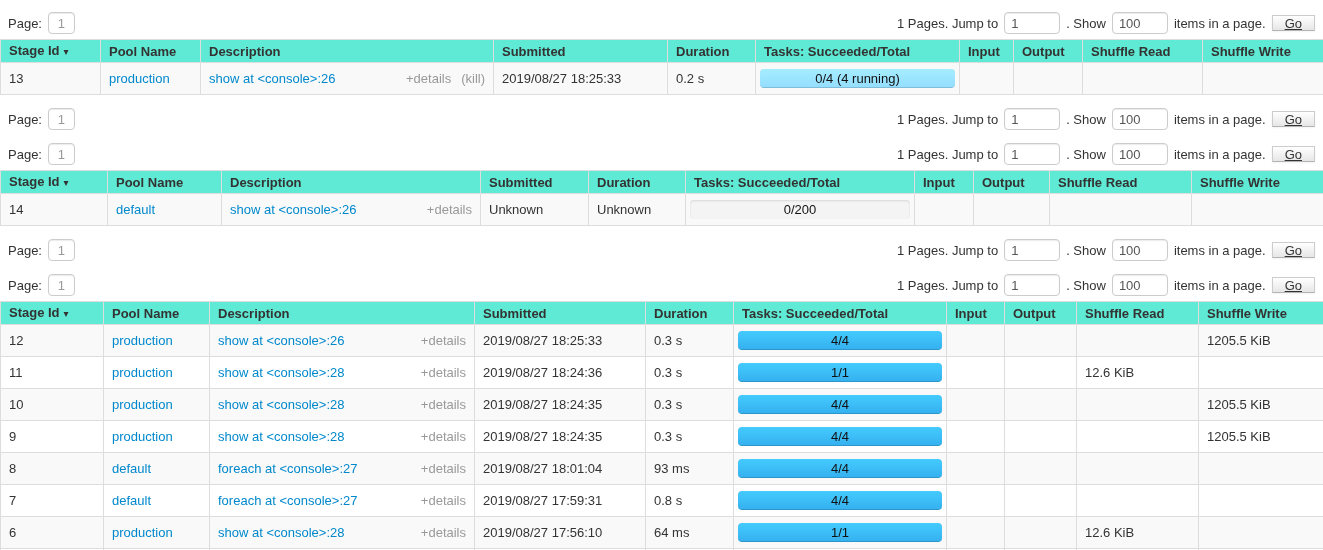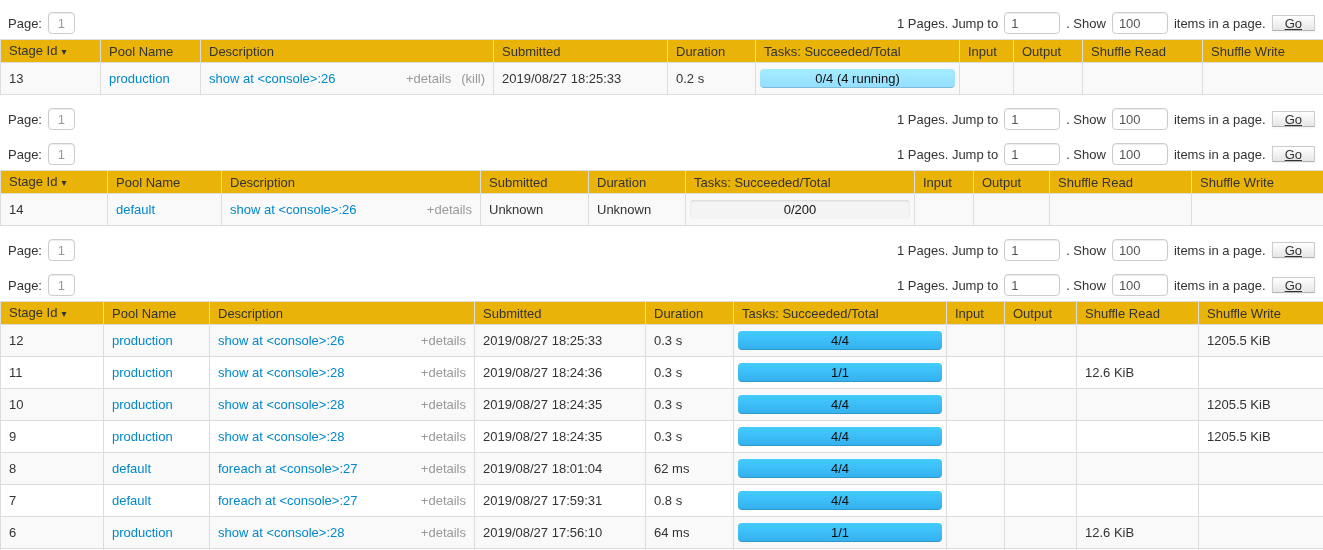--- a/index.html
+++ b/index.html
@@ -25,21 +25,21 @@
   .jump-input, .show-input { width: 56px; padding: 0 6px; }
   .go-btn { height: 16px; padding: 0 12px; font: 13px "Liberation Sans", sans-serif; color: #333;
             background: linear-gradient(#ffffff, #e6e6e6); border: 1px solid #ccc;
             border-bottom-color: #b3b3b3; border-radius: 0; cursor: pointer;
             box-shadow: inset 0 1px 0 rgba(255,255,255,.2), 0 1px 2px rgba(0,0,0,.05); text-decoration: underline; }
 
   
   table { width: 1323px; border-collapse: collapse; table-layout: fixed; font-size: 13px; }
   th, td { border: 1px solid #ddd; padding: 4px 8px; line-height: 13px; height: 22px;
            text-align: left; vertical-align: middle; white-space: nowrap; overflow: hidden; }
-  thead th { font-weight: normal; background: #eab308; cursor: pointer; }
+  thead th { font-weight: bold; background: #5eead4; cursor: pointer; }
   tbody tr:nth-child(odd) { background: #f9f9f9; }
   th .sort { font-size: 10px; margin-left: 4px; }
   a.lnk { color: #0088cc; text-decoration: none; cursor: pointer; }
   .desc-cell { }
   .desc-flex { display: flex; justify-content: space-between; align-items: center; }
   .meta { color: #999; }
   .meta .metaitem { margin-left: 10px; cursor: pointer; color: #999; text-decoration: none; }
 
   
   .tasks-td { padding: 6px 4px; }
@@ -364,21 +364,21 @@
         <tr>
           <td>8</td>
           <td><a class="lnk" href="#">default</a></td>
           <td class="desc-cell">
             <div class="desc-flex">
               <a class="lnk" href="#">foreach at &lt;console&gt;:27</a>
               <span class="meta"><span class="metaitem">+details</span></span>
             </div>
           </td>
           <td>2019/08/27 18:01:04</td>
-          <td>62 ms</td>
+          <td>93 ms</td>
           <td class="tasks-td">
             <div class="progress done">
               <span class="bar"></span>
               <span class="ptext">4/4</span>
             </div>
           </td>
           <td></td>
           <td></td>
           <td></td>
           <td></td>

